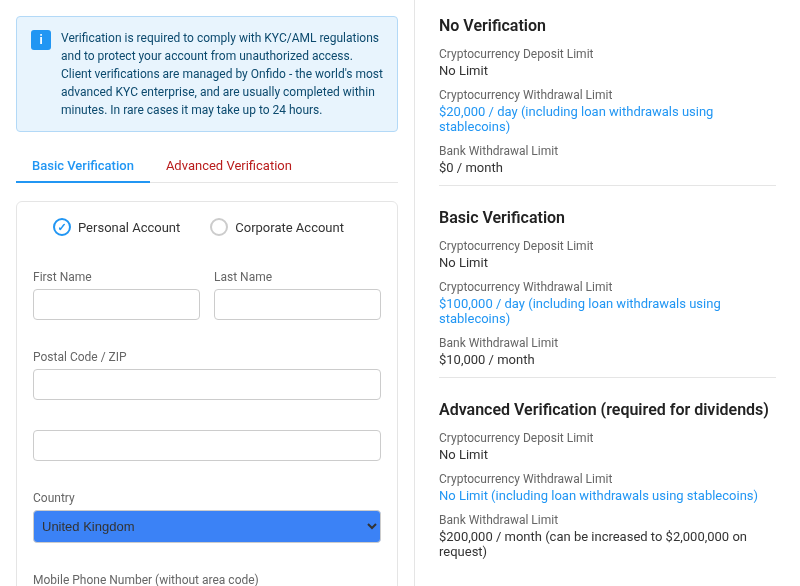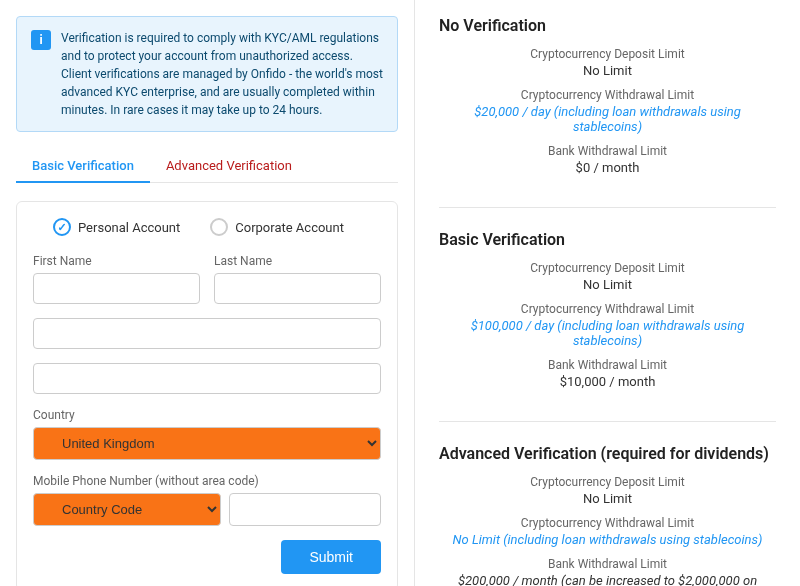--- a/index.html
+++ b/index.html
@@ -117,20 +117,21 @@
     
     .form-row {
       display: flex;
       gap: 14px;
       margin-bottom: 14px;
     }
     .form-group {
       display: flex;
       flex-direction: column;
       flex: 1;
+      margin-top: 16px;
     }
     .form-group.full {
       flex: 1;
     }
     label {
       font-size: 12px;
       color: #666;
       margin-bottom: 5px;
     }
     input[type="text"] {
@@ -138,24 +139,24 @@
       border-radius: 4px;
       padding: 7px 9px;
       font-size: 13px;
       color: #333;
       outline: none;
       width: 100%;
     }
     select {
       border: 1px solid #ccc;
       border-radius: 4px;
-      padding: 7px 24px;
-      font-size: 13px;
-      color: #333;
-      background: #f97316;
+      padding: 7px 4px;
+      font-size: 13px;
+      color: #333;
+      background: #3b82f6;
       width: 100%;
       outline: none;
       appearance: auto;
     }
 
     .phone-row {
       display: flex;
       gap: 8px;
     }
     .phone-code-select {
@@ -181,50 +182,47 @@
 
     
     .right-panel {
       flex: 1;
       padding: 16px 24px;
       overflow-y: auto;
     }
 
     .verification-section {
       margin-bottom: 22px;
-      padding-bottom: 22px;
       border-bottom: 1px solid #e5e5e5;
     }
     .verification-section:last-child {
       border-bottom: none;
     }
     .section-title {
       font-size: 16px;
       font-weight: 600;
       color: #222;
       margin-bottom: 12px;
     }
     .limit-row {
       margin-bottom: 10px;
-      text-align: center;
     }
     .limit-label {
       font-size: 12px;
       color: #666;
       margin-bottom: 2px;
     }
     .limit-value {
       font-size: 13px;
       color: #333;
     }
     .limit-value.blue {
       color: #2196F3;
     }
     .limit-value.italic {
-      font-style: italic;
     }
   </style>
 </head>
 <body>
 
 <div class="left-panel">
 
   <div class="info-box">
     <div class="info-icon">i</div>
     <p class="info-text">Verification is required to comply with KYC/AML regulations and to protect your account from unauthorized access. Client verifications are managed by Onfido - the world's most advanced KYC enterprise, and are usually completed within minutes. In rare cases it may take up to 24 hours.</p>
@@ -254,20 +252,21 @@
         <input type="text" style="">
       </div>
       <div class="form-group">
         <label>Last Name</label>
         <input type="text" style="">
       </div>
     </div>
 
     <div class="form-row">
       <div class="form-group">
+        <label>Postal Code / ZIP</label>
         <input type="text" style="">
       </div>
     </div>
 
     <div class="form-row">
       <div class="form-group full">
         <input type="text" style="">
       </div>
     </div>
 

